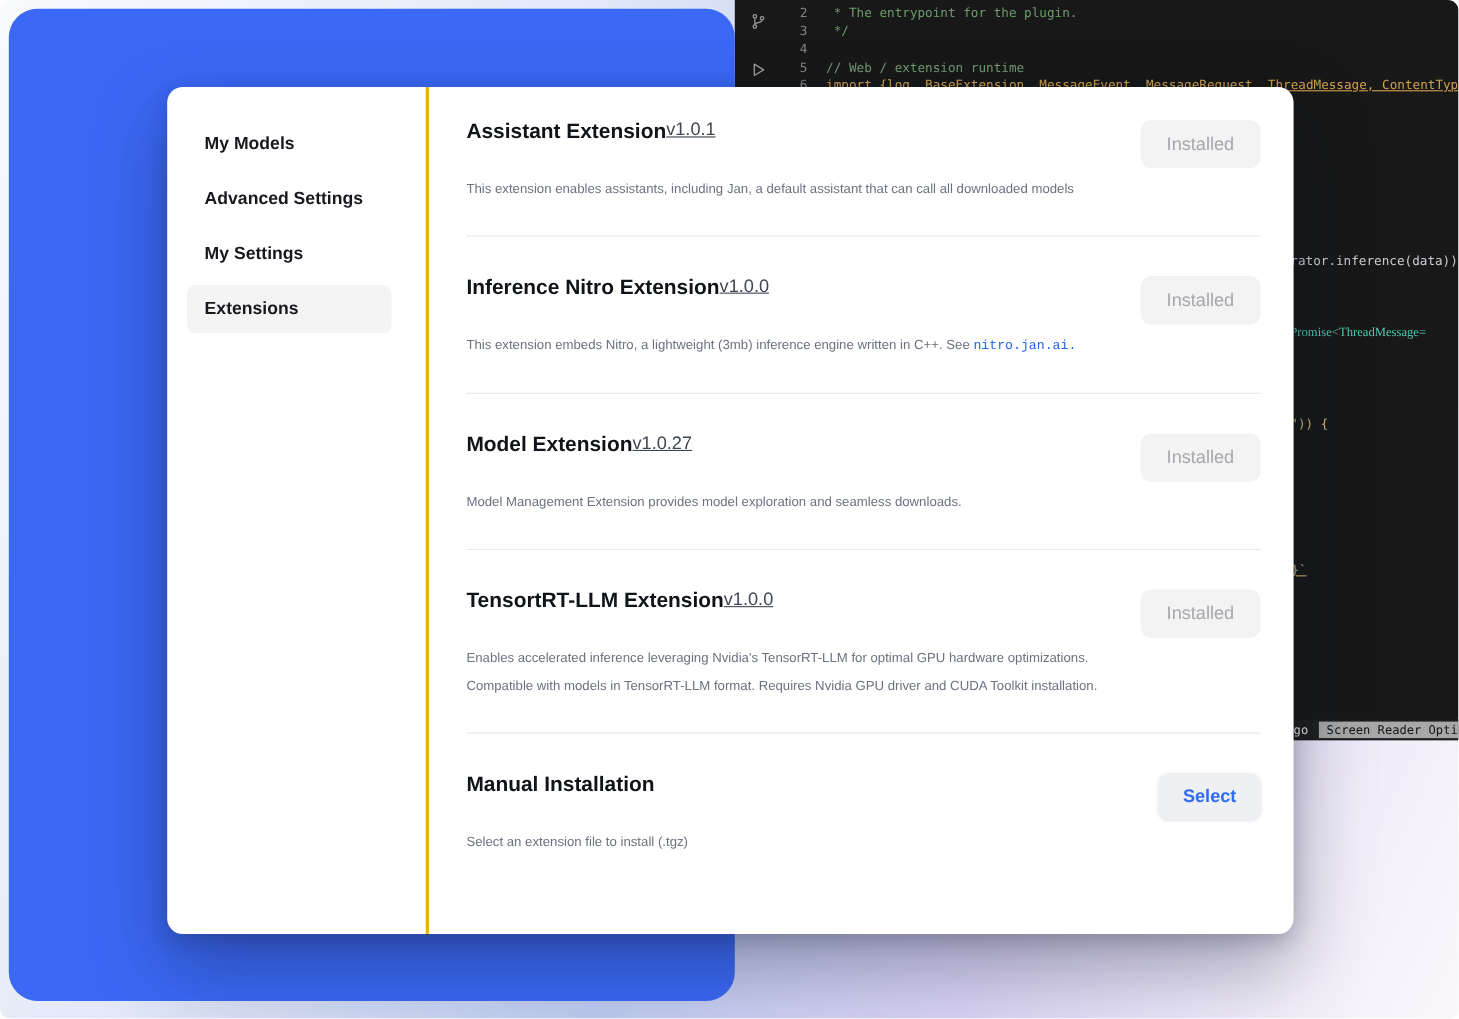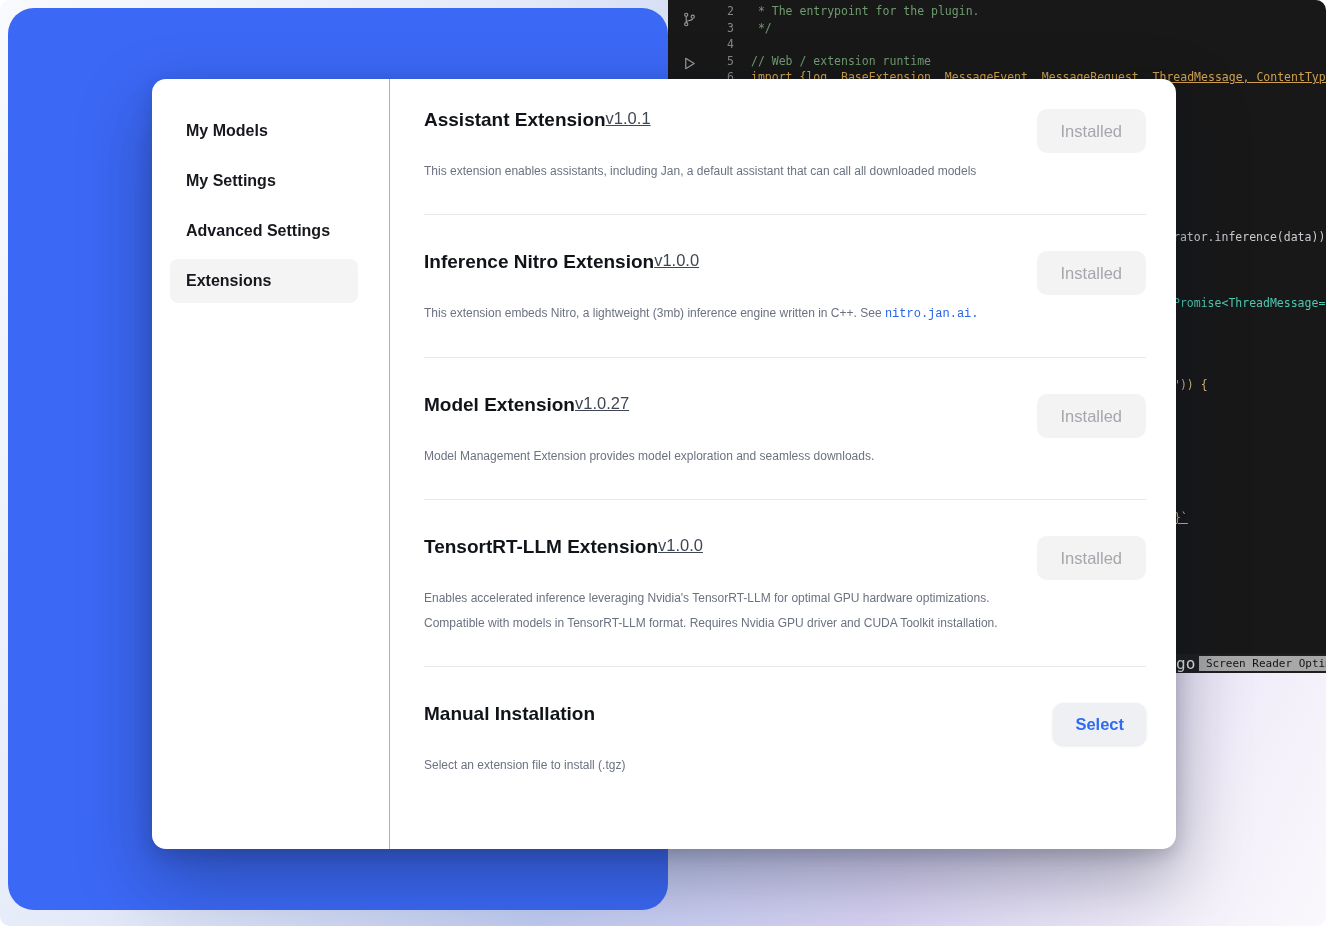--- a/index.html
+++ b/index.html
@@ -26,30 +26,30 @@
   .lnum { width:24px; text-align:right; color:#858585; margin-right:17px; flex-shrink:0; }
   .comment { color:#6f9b6f; }
   .kw-gold { color:#cfa050; }
   .names-gold { color:#cfa050; text-decoration:underline; }
   .frag { position:absolute; white-space:pre; }
   .frag-plain { color:#c9cdd1; }
   .frag-type { color:#4EC9B0; }
   .frag-gold { color:#d7ba7d; }
   .frag-str { color:#d7ba7d; text-decoration:underline; }
   .statusbar { position:absolute; left:0; bottom:0; width:100%; height:19px; background:#1f1f1f; display:flex; align-items:center; }
-  .status-left { position:absolute; left:508px; color:#e6e6e6; font-size:16px; }
+  .status-left { position:absolute; left:508px; color:#e6e6e6; font-size:11px; }
   .status-chip { position:absolute; left:531px; background:#a8a8a8; color:#141414; font-size:11px; line-height:15px; padding:0 7px; white-space:nowrap; }
 
   
   .modal {
     position:absolute; left:152px; top:79px; width:1024px; height:770px;
     background:#ffffff; border-radius:14px; overflow:hidden; display:flex;
     box-shadow: 0 30px 70px rgba(15,23,42,.35), 0 6px 18px rgba(15,23,42,.18);
   }
-  .sidebar { width:238px; flex-shrink:0; border-right:1px solid #eab308; padding:30px 31px 0 18px; }
+  .sidebar { width:238px; flex-shrink:0; border-right:3px solid #eab308; padding:30px 31px 0 18px; }
   .side-item {
     font-size:16px; font-weight:700; color:#16181d; line-height:20px;
     padding:12px 16px; border-radius:8px; margin-bottom:6px; cursor:pointer;
   }
   .side-item.active { background:#f4f4f5; }
   .content { flex:1; padding:30px 30px 0 34px; }
   .ext-row { display:flex; justify-content:space-between; align-items:flex-start; }
   .ext-info { width:585px; }
   .ext-head { display:flex; align-items:flex-start; }
   .ext-title { font-size:19px; font-weight:700; color:#101419; }
@@ -106,38 +106,38 @@
         <span class="lnum">5</span>
         <span class="comment">// Web / extension runtime</span>
       </div>
       <div class="crow">
         <span class="lnum">6</span>
         <span class="kw-gold">import {</span><span class="names-gold">log, BaseExtension, MessageEvent, MessageRequest, ThreadMessage, ContentType</span>
       </div>
     </div>
 
     <span class="frag frag-plain" style="left:505px; top:230px;">rator.inference(data));</span>
-    <span class="frag frag-type" style="left:505px; top:296px;">Promise&lt;ThreadMessage=</span>
+    <span class="frag frag-type" style="left:505px; top:296px;font-family:Liberation Serif, serif;">Promise&lt;ThreadMessage=</span>
     <span class="frag frag-gold" style="left:505px; top:378px;">")) {</span>
     <span class="frag frag-str" style="left:499px; top:511px;">t}`</span>
 
     <div class="statusbar">
       <span class="status-left">go</span>
       <span class="status-chip">Screen Reader Optimized</span>
     </div>
   </div>
 
   <div class="blue-panel"></div>
 
   <div class="modal">
 
     <div class="sidebar">
       <div class="side-item">My Models</div>
+      <div class="side-item">Advanced Settings</div>
       <div class="side-item">My Settings</div>
-      <div class="side-item">Advanced Settings</div>
       <div class="side-item active">Extensions</div>
     </div>
 
     <div class="content">
 
       <div class="ext-row">
         <div class="ext-info">
           <div class="ext-head">
             <span class="ext-title">Assistant Extension</span>
             <span class="ext-ver">v1.0.1</span>

